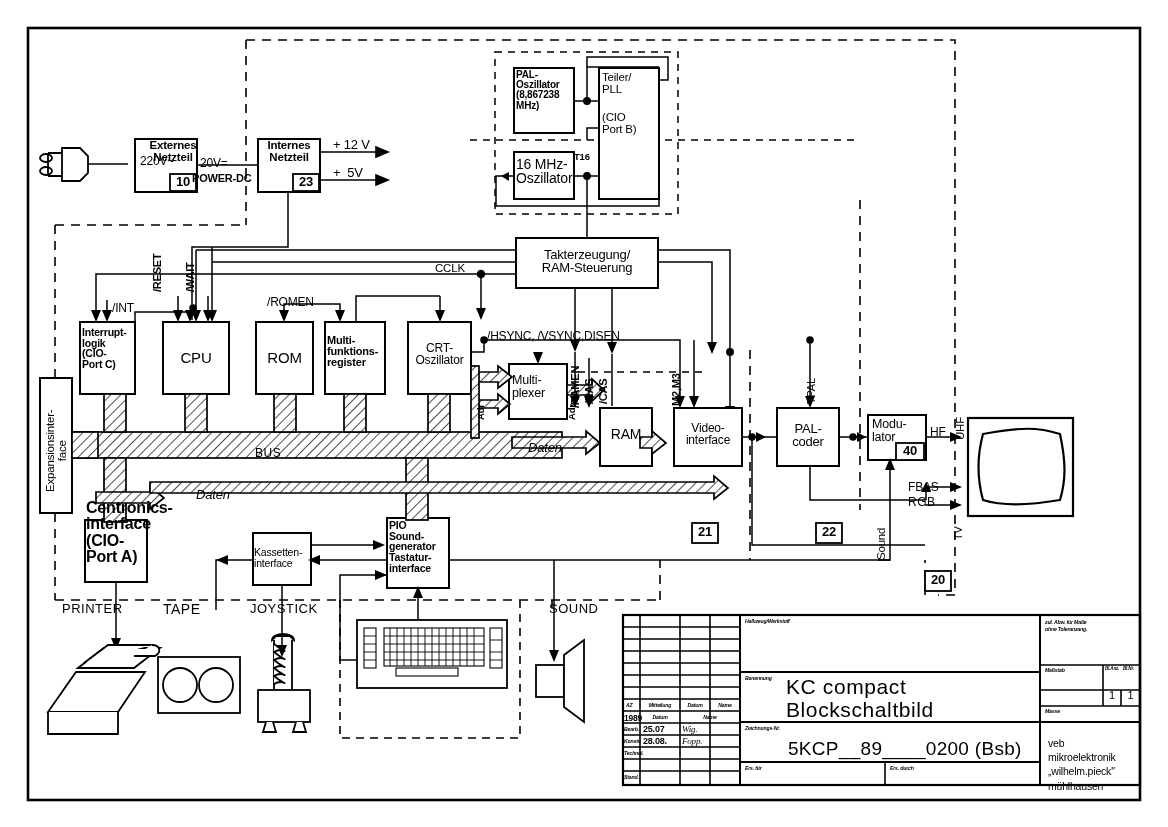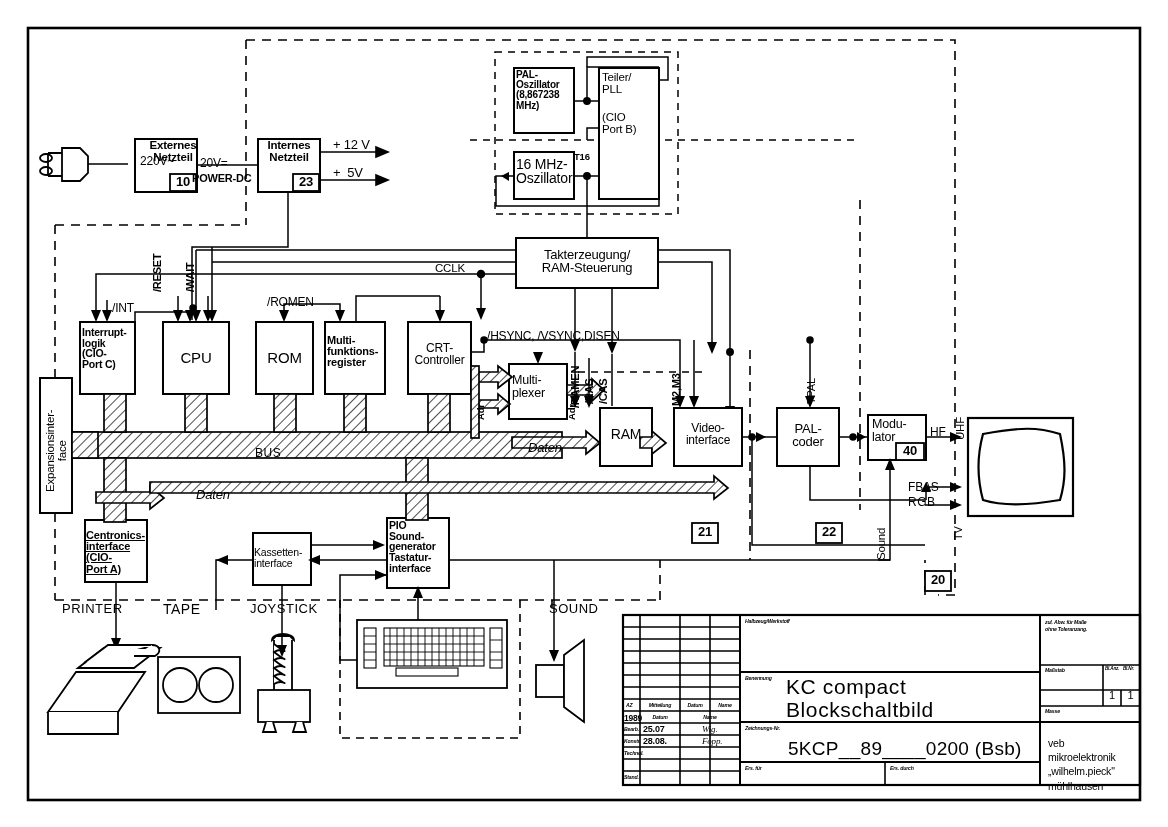--- a/index.html
+++ b/index.html
@@ -5,21 +5,21 @@
   html,body{margin:0;padding:0;background:#fff;}
   body{width:1168px;height:827px;position:relative;overflow:hidden;
        font-family:"Liberation Sans",sans-serif;color:#000;}
   #root{position:absolute;inset:0;}
   svg{position:absolute;left:0;top:0;}
   .lbl{position:absolute;line-height:1.02;white-space:pre;font-family:"Liberation Sans",sans-serif;
        color:#000;letter-spacing:-0.2px;}
   .ctr{text-align:center;}
   .vert{transform-origin:center center;}
   .tiny{font-size:5.2px;font-weight:bold;font-style:italic;}
-  .hand{font-family:"Liberation Serif",serif;font-style:italic;margin-left:20px;}
+  .hand{font-family:"Liberation Serif",serif;font-style:italic;}
 </style>
 </head>
 <body>
 
 <div id="root">
 
 <svg width="1168" height="827" viewBox="0 0 1168 827">
   <defs>
     <pattern id="hatch" patternUnits="userSpaceOnUse" width="7" height="7" patternTransform="rotate(45)">
       <rect width="7" height="7" fill="#fff"></rect>
@@ -401,36 +401,36 @@
 <div class="lbl" style="left:82px;top:327px;width:56px;font-size:10.5px;font-weight:bold;">Interrupt-
 logik
 (CIO-
 Port C)</div>
 <div class="lbl ctr" style="left:163px;top:350px;width:66px;font-size:15px;">CPU</div>
 <div class="lbl ctr" style="left:256px;top:350px;width:57px;font-size:15px;">ROM</div>
 <div class="lbl" style="left:327px;top:335px;width:60px;font-size:11px;font-weight:bold;">Multi-
 funktions-
 register</div>
 <div class="lbl ctr" style="left:407px;top:342px;width:65px;font-size:12px;">CRT-
-Controller</div>
+Oszillator</div>
 <div class="lbl" style="left:512px;top:374px;width:58px;font-size:12.5px;">Multi-
 plexer</div>
 <div class="lbl ctr" style="left:600px;top:427px;width:52px;font-size:14px;">RAM</div>
 <div class="lbl ctr" style="left:673px;top:422px;width:70px;font-size:12px;">Video-
 interface</div>
 <div class="lbl ctr" style="left:777px;top:422px;width:62px;font-size:13px;">PAL-
 coder</div>
 <div class="lbl" style="left:872px;top:418px;width:56px;font-size:12.5px;">Modu-
 lator</div>
 <div class="lbl ctr" style="left:896px;top:444px;width:28px;font-size:13px;font-weight:bold;">40</div>
 
 <div class="lbl ctr vert" style="left:-11px;top:439px;width:135px;font-size:11.5px;transform:rotate(-90deg);">Expansionsinter-
 face</div>
 
-<div class="lbl" style="left:86px;top:530px;width:64px;font-size:11px;font-weight:bold;text-decoration:underline;">Centronics-
+<div class="lbl" style="left:86px;top:500px;width:64px;font-size:16px;font-weight:bold;">Centronics-
 interface
 (CIO-
 Port A)</div>
 <div class="lbl" style="left:254px;top:547px;width:60px;font-size:10.5px;">Kassetten-
 interface</div>
 <div class="lbl" style="left:389px;top:520px;width:62px;font-size:10.5px;font-weight:bold;">PIO
 Sound-
 generator
 Tastatur-
 interface</div>

